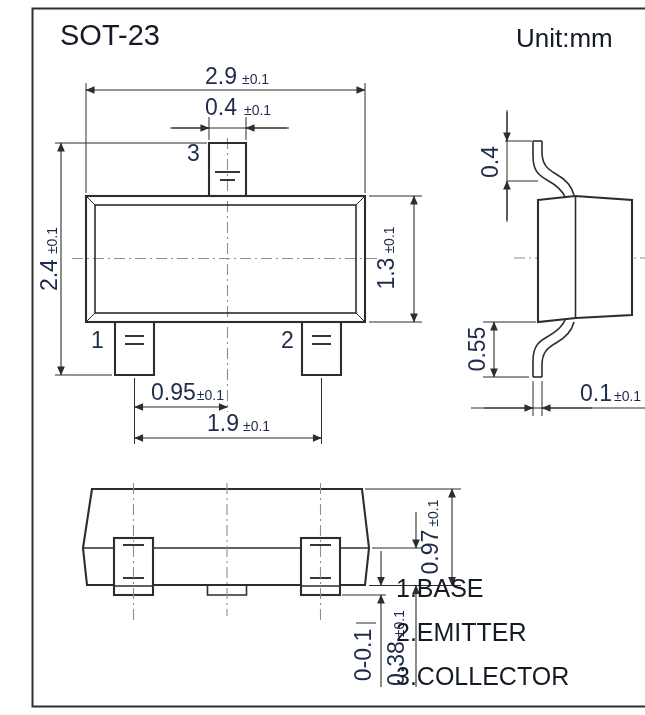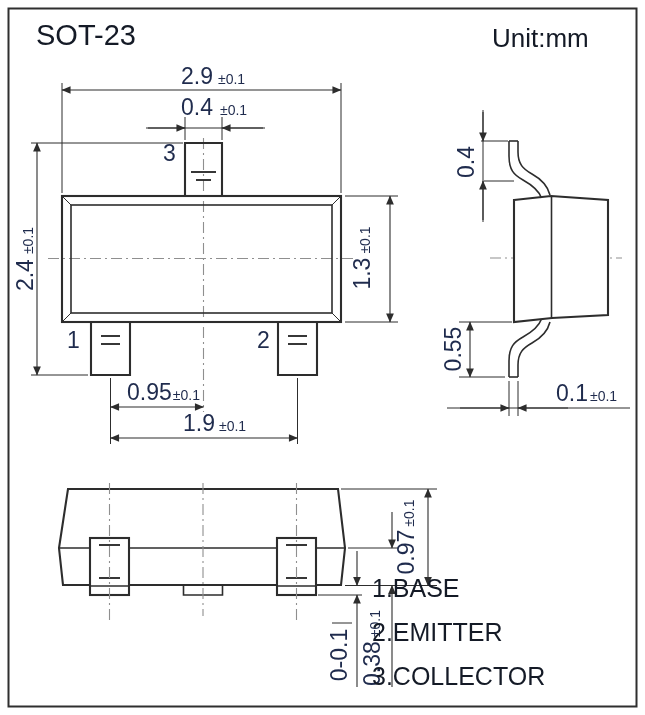--- a/index.html
+++ b/index.html
@@ -1,17 +1,17 @@
 <!DOCTYPE html>
 <html><head>
 <meta charset="utf-8">
 <style>
   html,body{margin:0;padding:0;background:#ffffff;}
   .page{position:relative;width:617px;height:715px;background:#ffffff;
-        font-family:"Liberation Sans", sans-serif;}
+        font-family:"Liberation Sans", sans-serif;padding-left:24px;}
   svg text{font-family:"Liberation Sans", sans-serif;}
   .lw  {stroke:#2d2d2d;fill:none;stroke-width:2.1;stroke-linejoin:miter;}
   .lwm {stroke:#2d2d2d;fill:none;stroke-width:1.6;}
   .ext {stroke:#2d2d2d;fill:none;stroke-width:1;}
   .dim {stroke:#2d2d2d;fill:none;stroke-width:1.1;}
   .cl  {stroke:#8f8f8f;fill:none;stroke-width:1.1;stroke-dasharray:11 4 2 4;}
   .mark{stroke:#2d2d2d;fill:none;stroke-width:1.9;}
   .whitefill{fill:#ffffff;}
   .dimtxt{fill:#1f2b4d;font-size:23px;}
   .toltxt{font-size:14px;}

